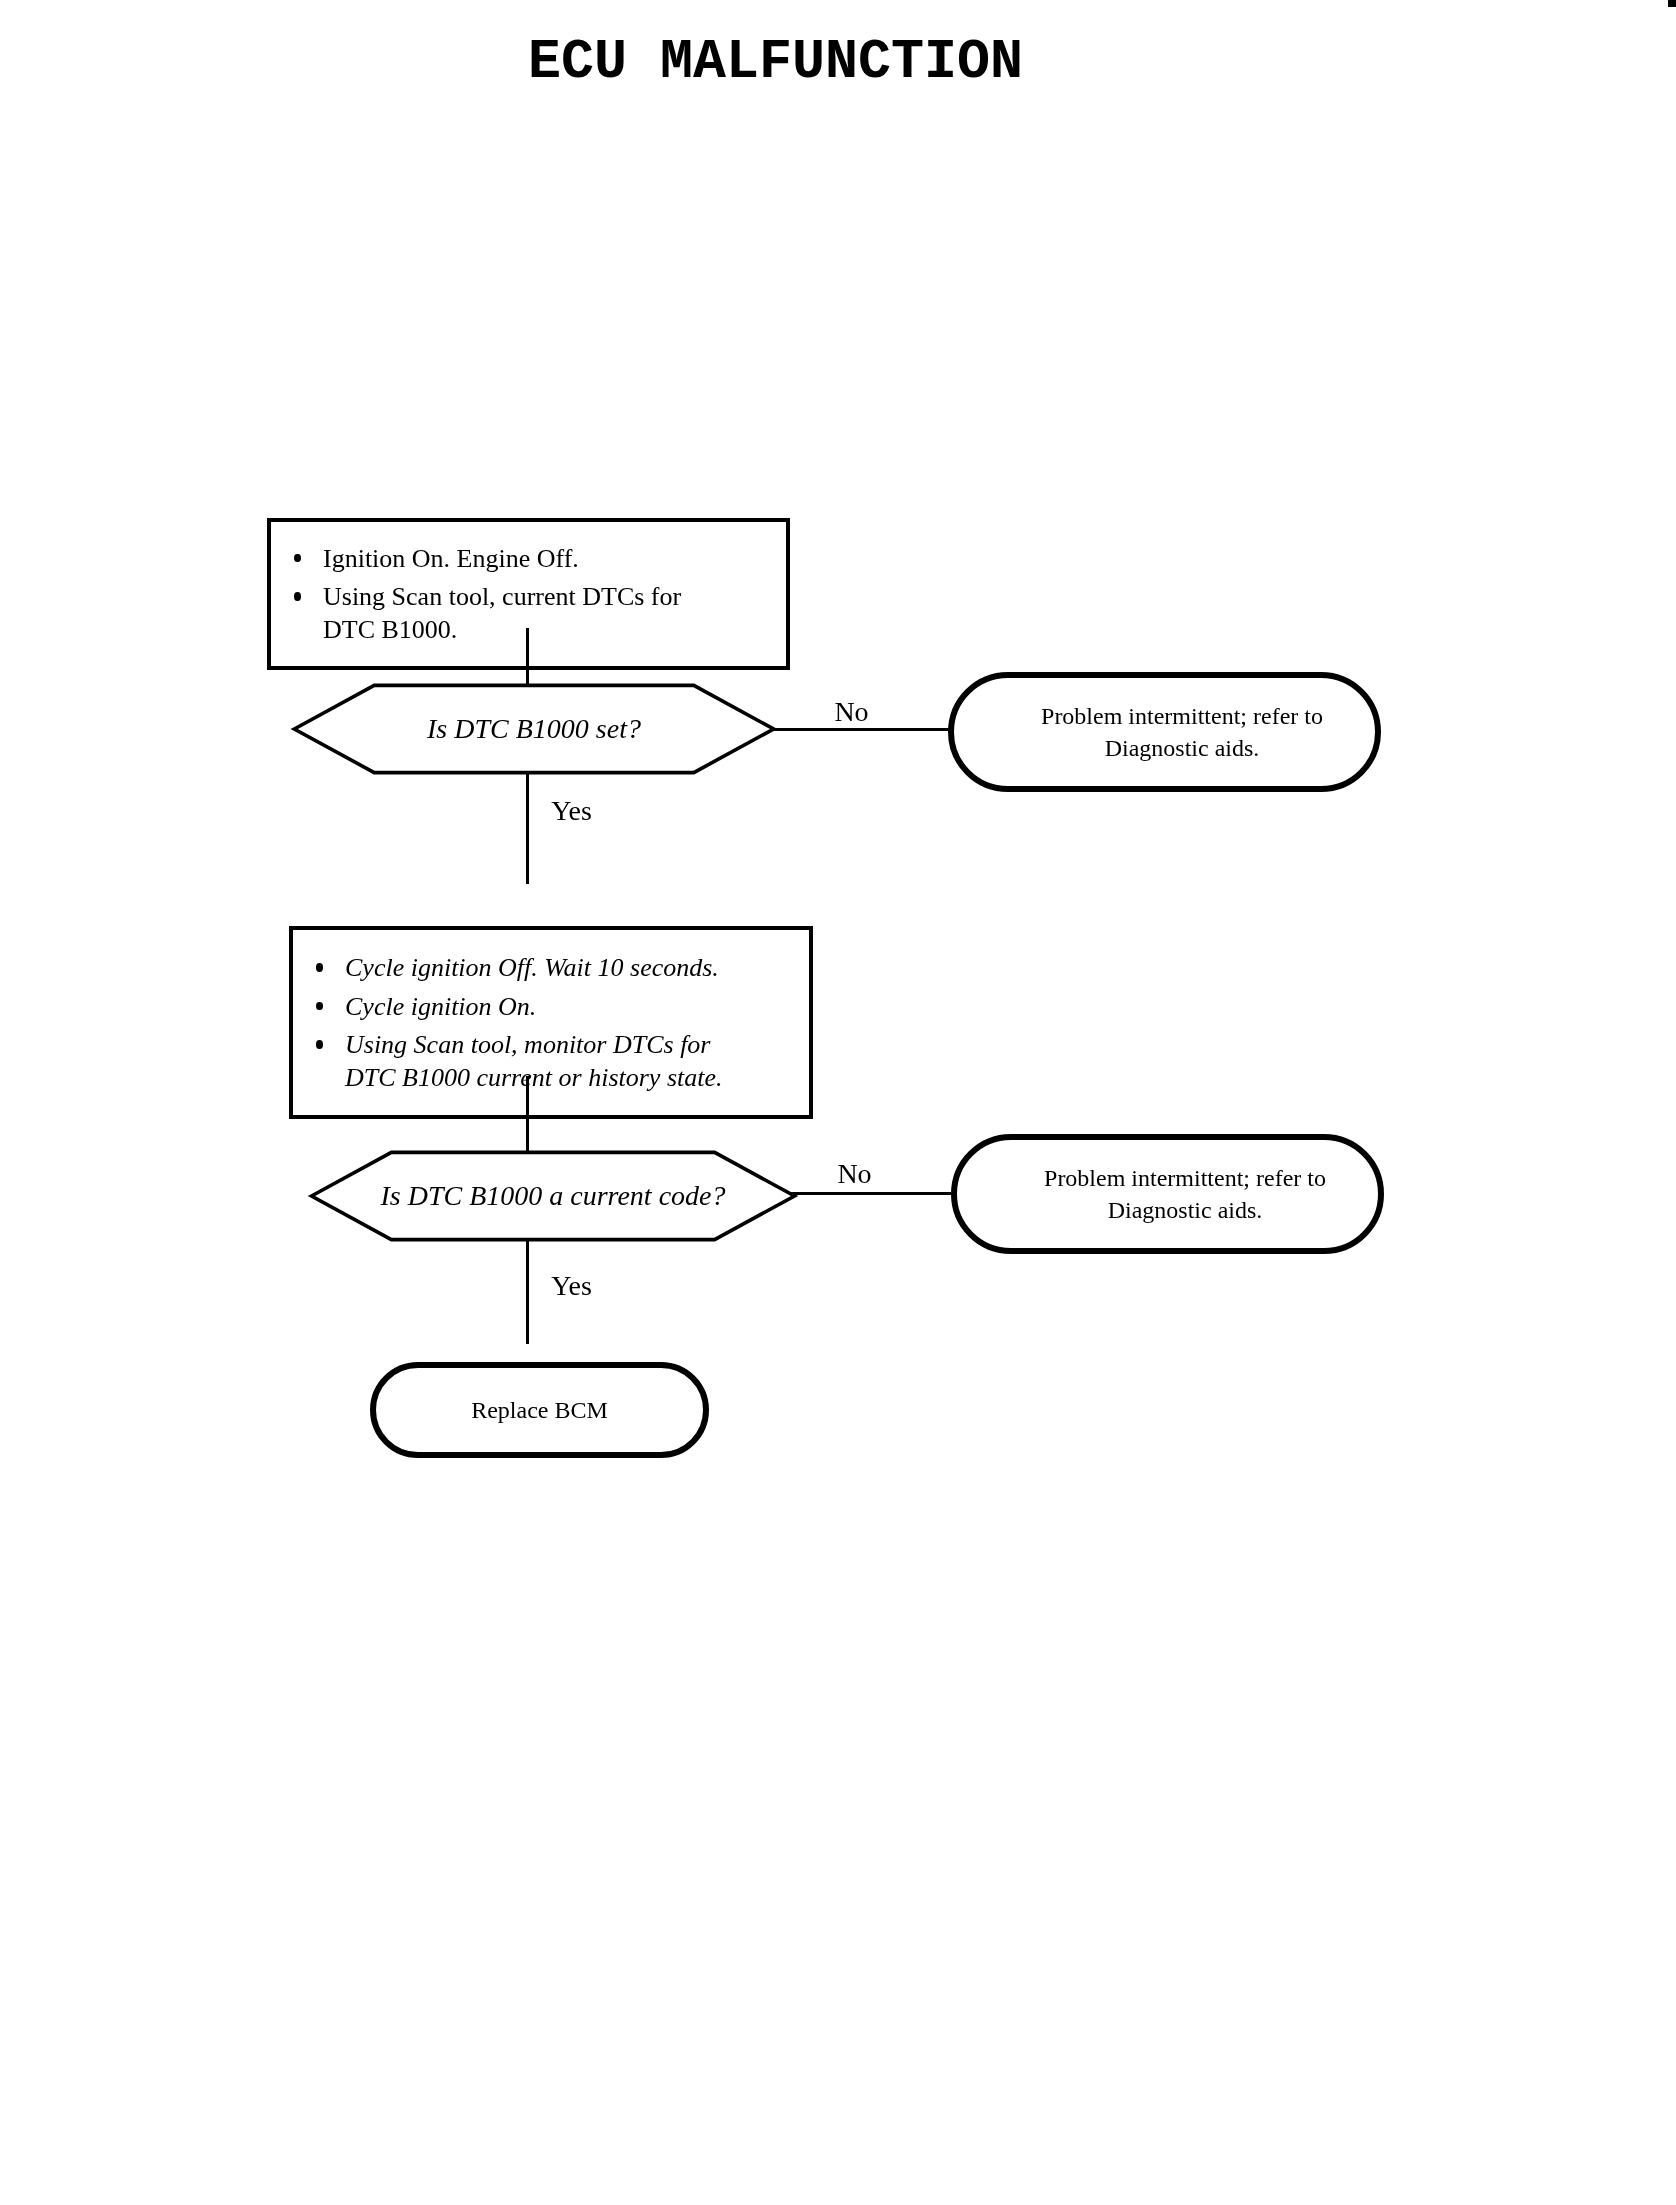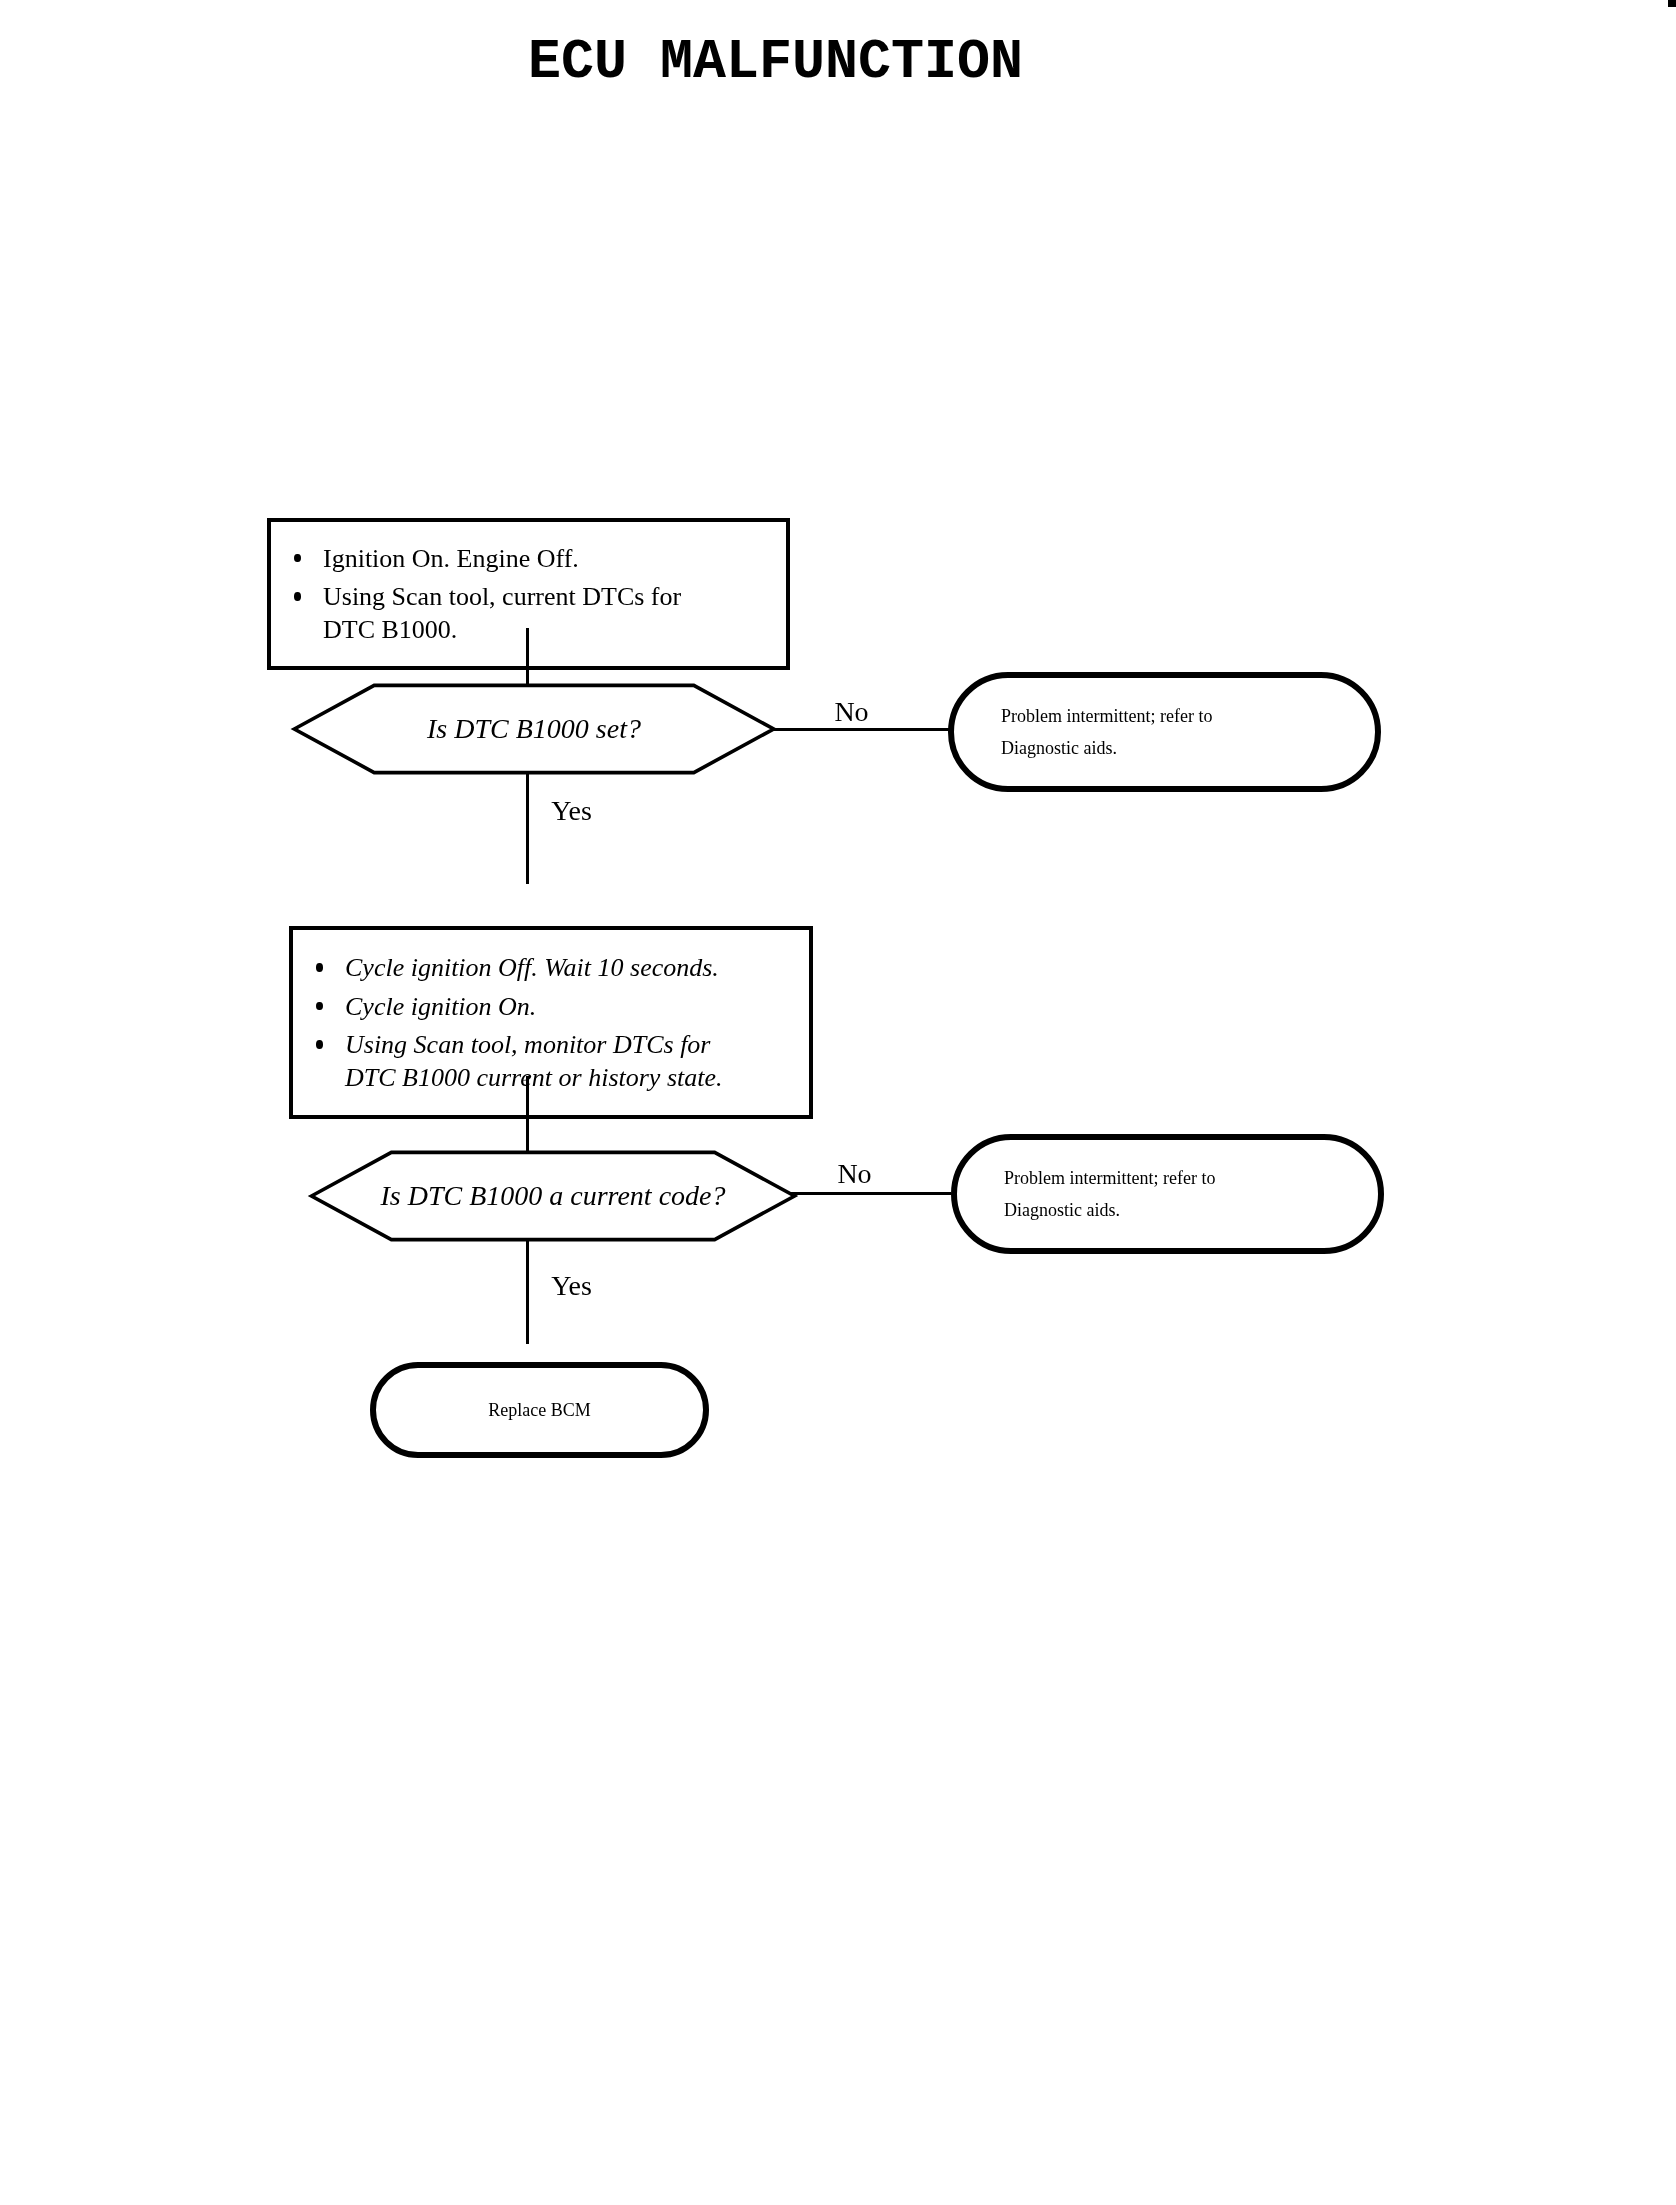--- a/index.html
+++ b/index.html
@@ -63,22 +63,23 @@
     position:absolute;
     box-sizing:border-box;
     border:6.7px solid #000;
     background:#fff;
     display:flex;
     flex-direction:column;
     justify-content:center;
   }
   .pill .pill-line{
     display:block;
-    font-size:18px;
+    font-size:24px;
     line-height:32px;
+    text-align:center;
   }
   .pill-left{padding-left:47px;padding-right:12px;}
   .pill-center{align-items:center;text-align:center;}
   .edge-label{
     position:absolute;
     width:61px;
     font-size:28px;
     line-height:33px;
     text-align:center;
   }

